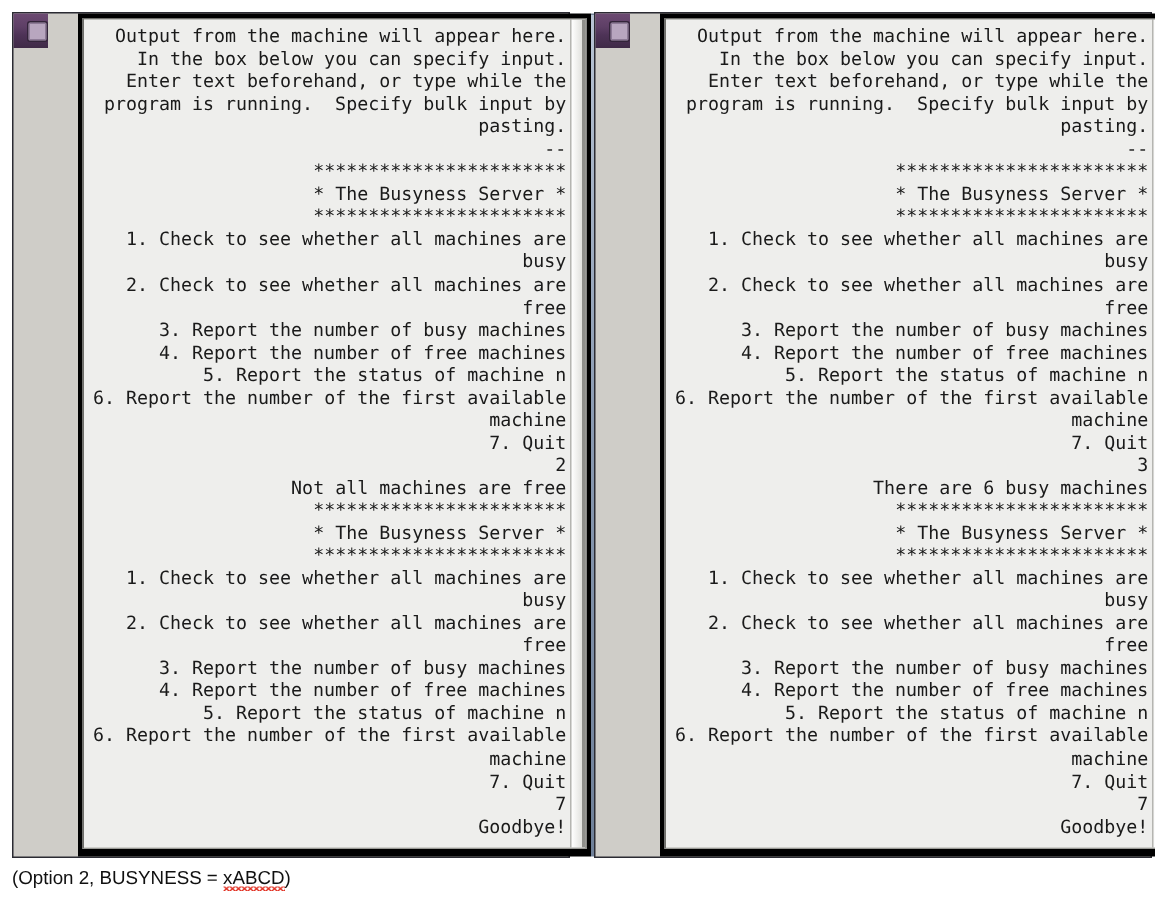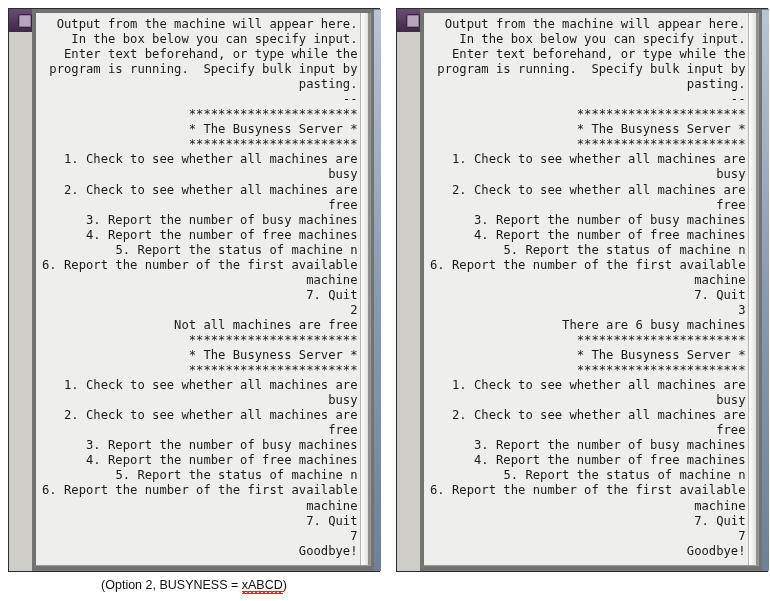--- a/index.html
+++ b/index.html
@@ -151,24 +151,25 @@
     height: 7px;
     border: 1px solid #000;
     border-top-width: 2px;
     box-sizing: border-box;
   }
 
   
   .console-outer {
     flex: 1 1 auto;
     position: relative;
-    background: #737373;
+    background: #000000;
     padding: 3px 3px 5px 3px;
     box-sizing: border-box;
     display: flex;
+    margin-left: 20px;
   }
   .console-sunken {
     flex: 1 1 auto;
     position: relative;
     background: #eeeeec;
     border: 1px solid #9a9a96;
     border-top-color: #6f6f6b;
     border-left-color: #6f6f6b;
     box-sizing: border-box;
     display: flex;
@@ -210,21 +211,20 @@
     background: linear-gradient(to bottom, #b9c4d4 0%, #8a9ab2 50%, #6f8099 100%);
     border-top: 1px solid #76859b;
     box-sizing: border-box;
   }
 
   
   .caption {
     position: absolute;
     top: 578px;
     width: 372px;
-    text-align: center;
     font-family: "Liberation Sans", sans-serif;
     font-size: 12.5px;
     color: #101010;
     white-space: nowrap;
   }
   .caption.left  { left: 8px; }
   .caption.right { left: 396px; }
   .misspell {
     position: relative;
     display: inline-block;

